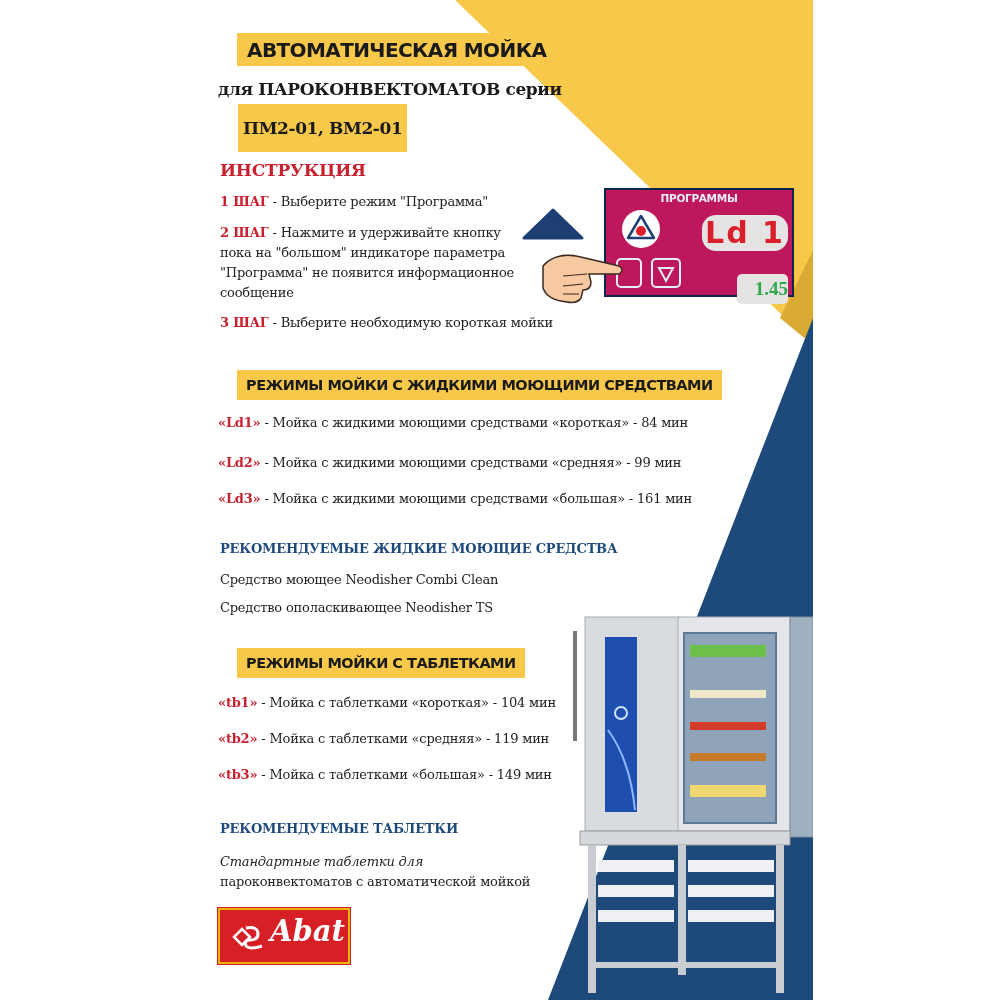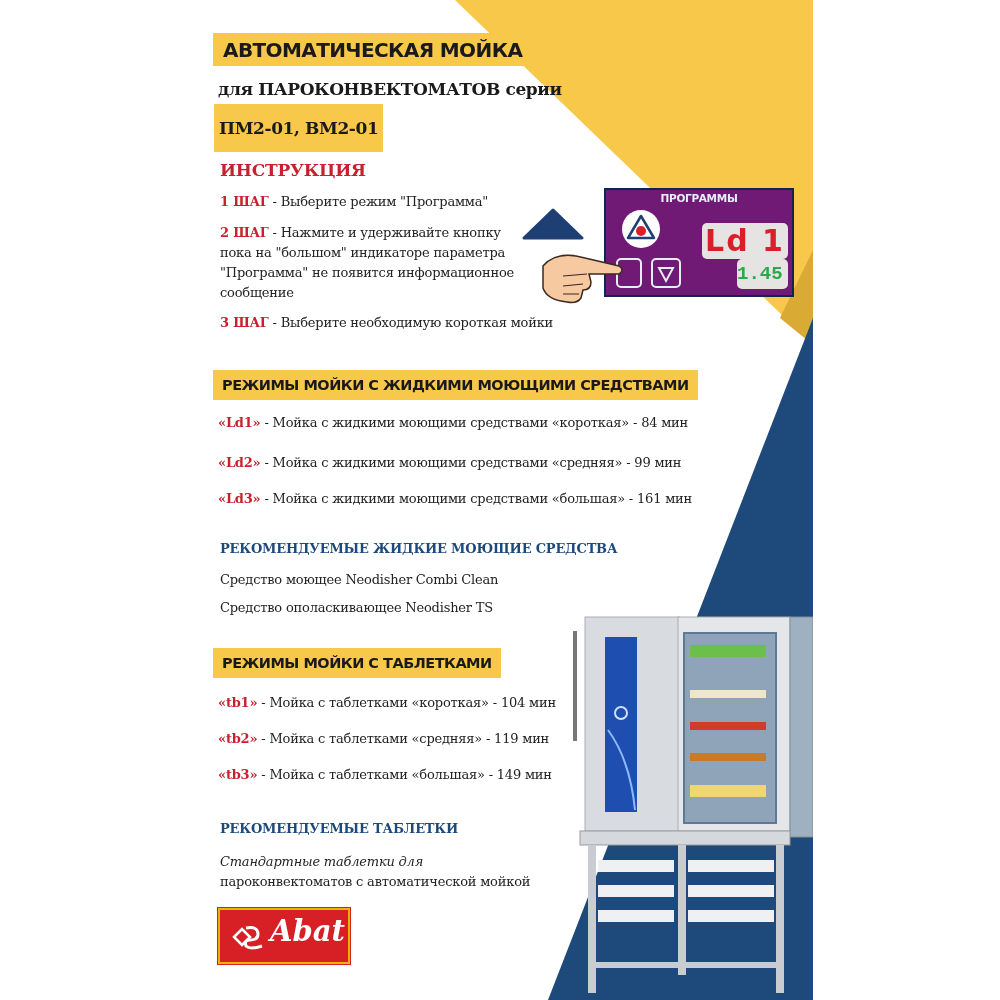--- a/index.html
+++ b/index.html
@@ -1,35 +1,35 @@
 <!DOCTYPE html>
 <html><head>
 <meta charset="utf-8">
 <style>
   html, body { margin:0; padding:0; background:#ffffff; }
   body { width:1000px; height:1000px; position:relative; overflow:hidden; font-family:"DejaVu Serif", serif; }
   .poster { position:absolute; left:180px; top:0; width:633px; height:1000px; background:#ffffff; overflow:hidden; }
   .bg-svg { position:absolute; left:0; top:0; width:633px; height:1000px; }
   .abs { position:absolute; }
-  .hl { background:#f8c84a; display:inline-block; }
+  .hl { background:#f8c84a; display:inline-block;margin-left:24px; }
   .title-box { left:33px; top:33px; height:33px; padding:0 10px; line-height:34px; font-family:"DejaVu Sans", sans-serif; font-weight:bold; font-size:20px; color:#1a1a1a; letter-spacing:-0.6px; }
   .subtitle { left:38px; top:79px; font-weight:bold; font-size:17px; color:#1a1a1a; letter-spacing:-0.4px; }
   .series-box { left:34px; top:104px; height:24px; padding:12px 5px; line-height:25px; font-weight:bold; font-size:17px; color:#1a1a1a; letter-spacing:-0.4px; }
   .instr-title { left:40px; top:160px; font-weight:bold; font-size:17px; color:#c8202e; letter-spacing:-0.2px; }
   .step { left:40px; font-size:13px; color:#222; line-height:20px; letter-spacing:-0.2px; }
   .step b { color:#c8202e; }
   .section-box { height:30px; padding:0 9px; line-height:31px; font-family:"DejaVu Sans", sans-serif; font-weight:bold; font-size:14.5px; color:#1a1a1a; letter-spacing:-0.5px; }
   .mode { left:38px; font-size:13px; color:#222; letter-spacing:-0.2px; white-space:nowrap; }
   .mode .code { color:#c8202e; font-weight:bold; }
   .rec-title { left:40px; font-weight:bold; font-size:13px; color:#1d4a7a; letter-spacing:-0.2px; }
   .rec-line { left:40px; font-size:13px; color:#222; letter-spacing:-0.2px; }
-  .panel { left:424px; top:188px; width:190px; height:109px; background:#701a75; border:2px solid #0e2550; box-sizing:border-box;padding-left:48px; }
+  .panel { left:424px; top:188px; width:190px; height:109px; background:#be185d; border:2px solid #0e2550; box-sizing:border-box;padding-left:48px; }
   .panel-title { position:absolute; left:0; right:0; top:2px; text-align:center; font-family:"DejaVu Sans", sans-serif; font-weight:bold; font-size:10.5px; color:#e6eef8; letter-spacing:-0.3px; }
-  .ld { position:absolute; left:96px; top:25px; width:86px; height:36px; background:#e6e3e3; border-radius:5px; color:#d9202a; font-family:"DejaVu Sans", sans-serif; font-weight:bold; font-size:30px; line-height:36px; text-align:center; letter-spacing:2px;margin-top:8px; }
-  .val { position:absolute; left:131px; top:69px; width:51px; height:30px; background:#e6e3e3; border-radius:5px; color:#2ba84a; font-family:Liberation Mono, monospace; font-weight:bold; font-size:19px; line-height:30px; text-align:left; }
+  .ld { position:absolute; left:96px; top:25px; width:86px; height:36px; background:#e6e3e3; border-radius:14px; color:#d9202a; font-family:"DejaVu Sans", sans-serif; font-weight:bold; font-size:30px; line-height:36px; text-align:center; letter-spacing:2px; }
+  .val { position:absolute; left:131px; top:84px; width:51px; height:30px; background:#e6e3e3; border-radius:5px; color:#2ba84a; font-family:Liberation Serif, serif; font-weight:bold; font-size:19px; line-height:30px; text-align:right; }
   .logo { left:38px; top:908px; width:132px; height:56px; background:#d71f26; border:2px solid #eab308; outline:1px solid #d71f26; box-sizing:border-box; }
   .logo-text { position:absolute; left:50px; top:4px; color:#fff; font-family:"DejaVu Serif", serif; font-style:italic; font-size:29px; font-weight:bold; }
 </style>
 </head>
 <body>
 
 <div class="poster">
   <svg class="bg-svg" viewBox="0 0 633 1000">
     <polygon points="275,0 633,0 633,345" fill="#f8c84a"></polygon>
     <polygon points="633,250 633,345 600,318" fill="#d9aa34"></polygon>

